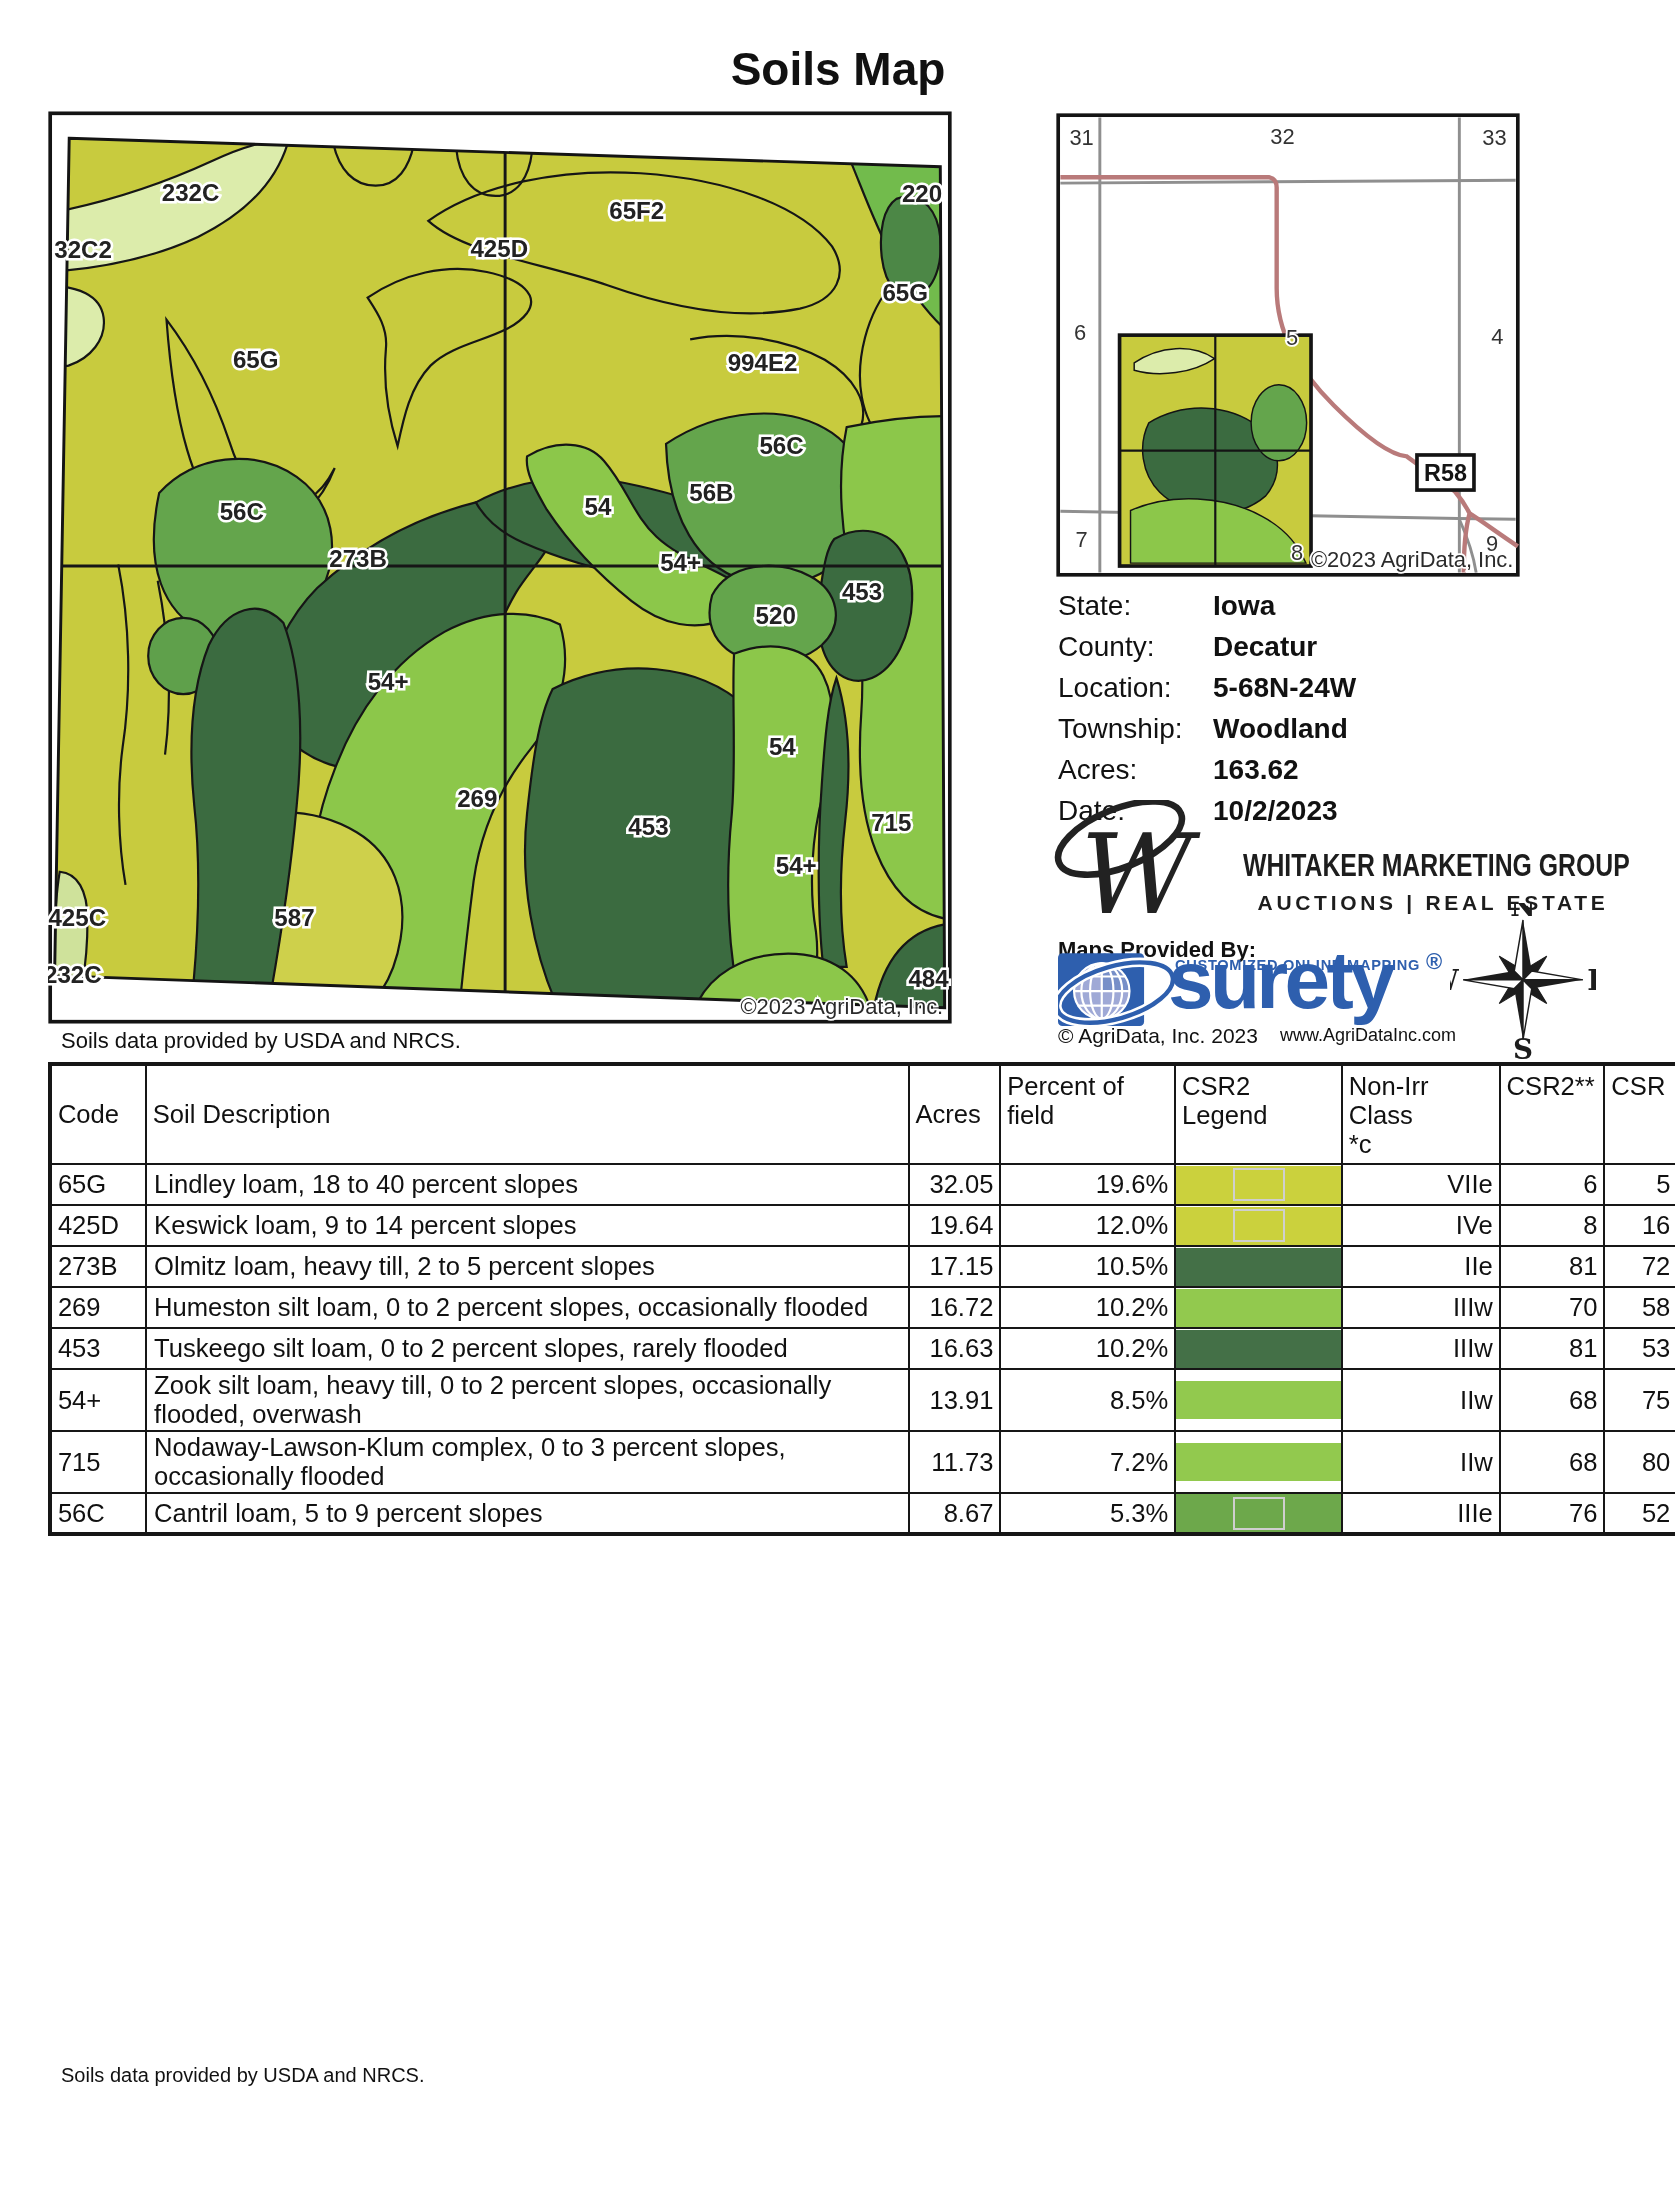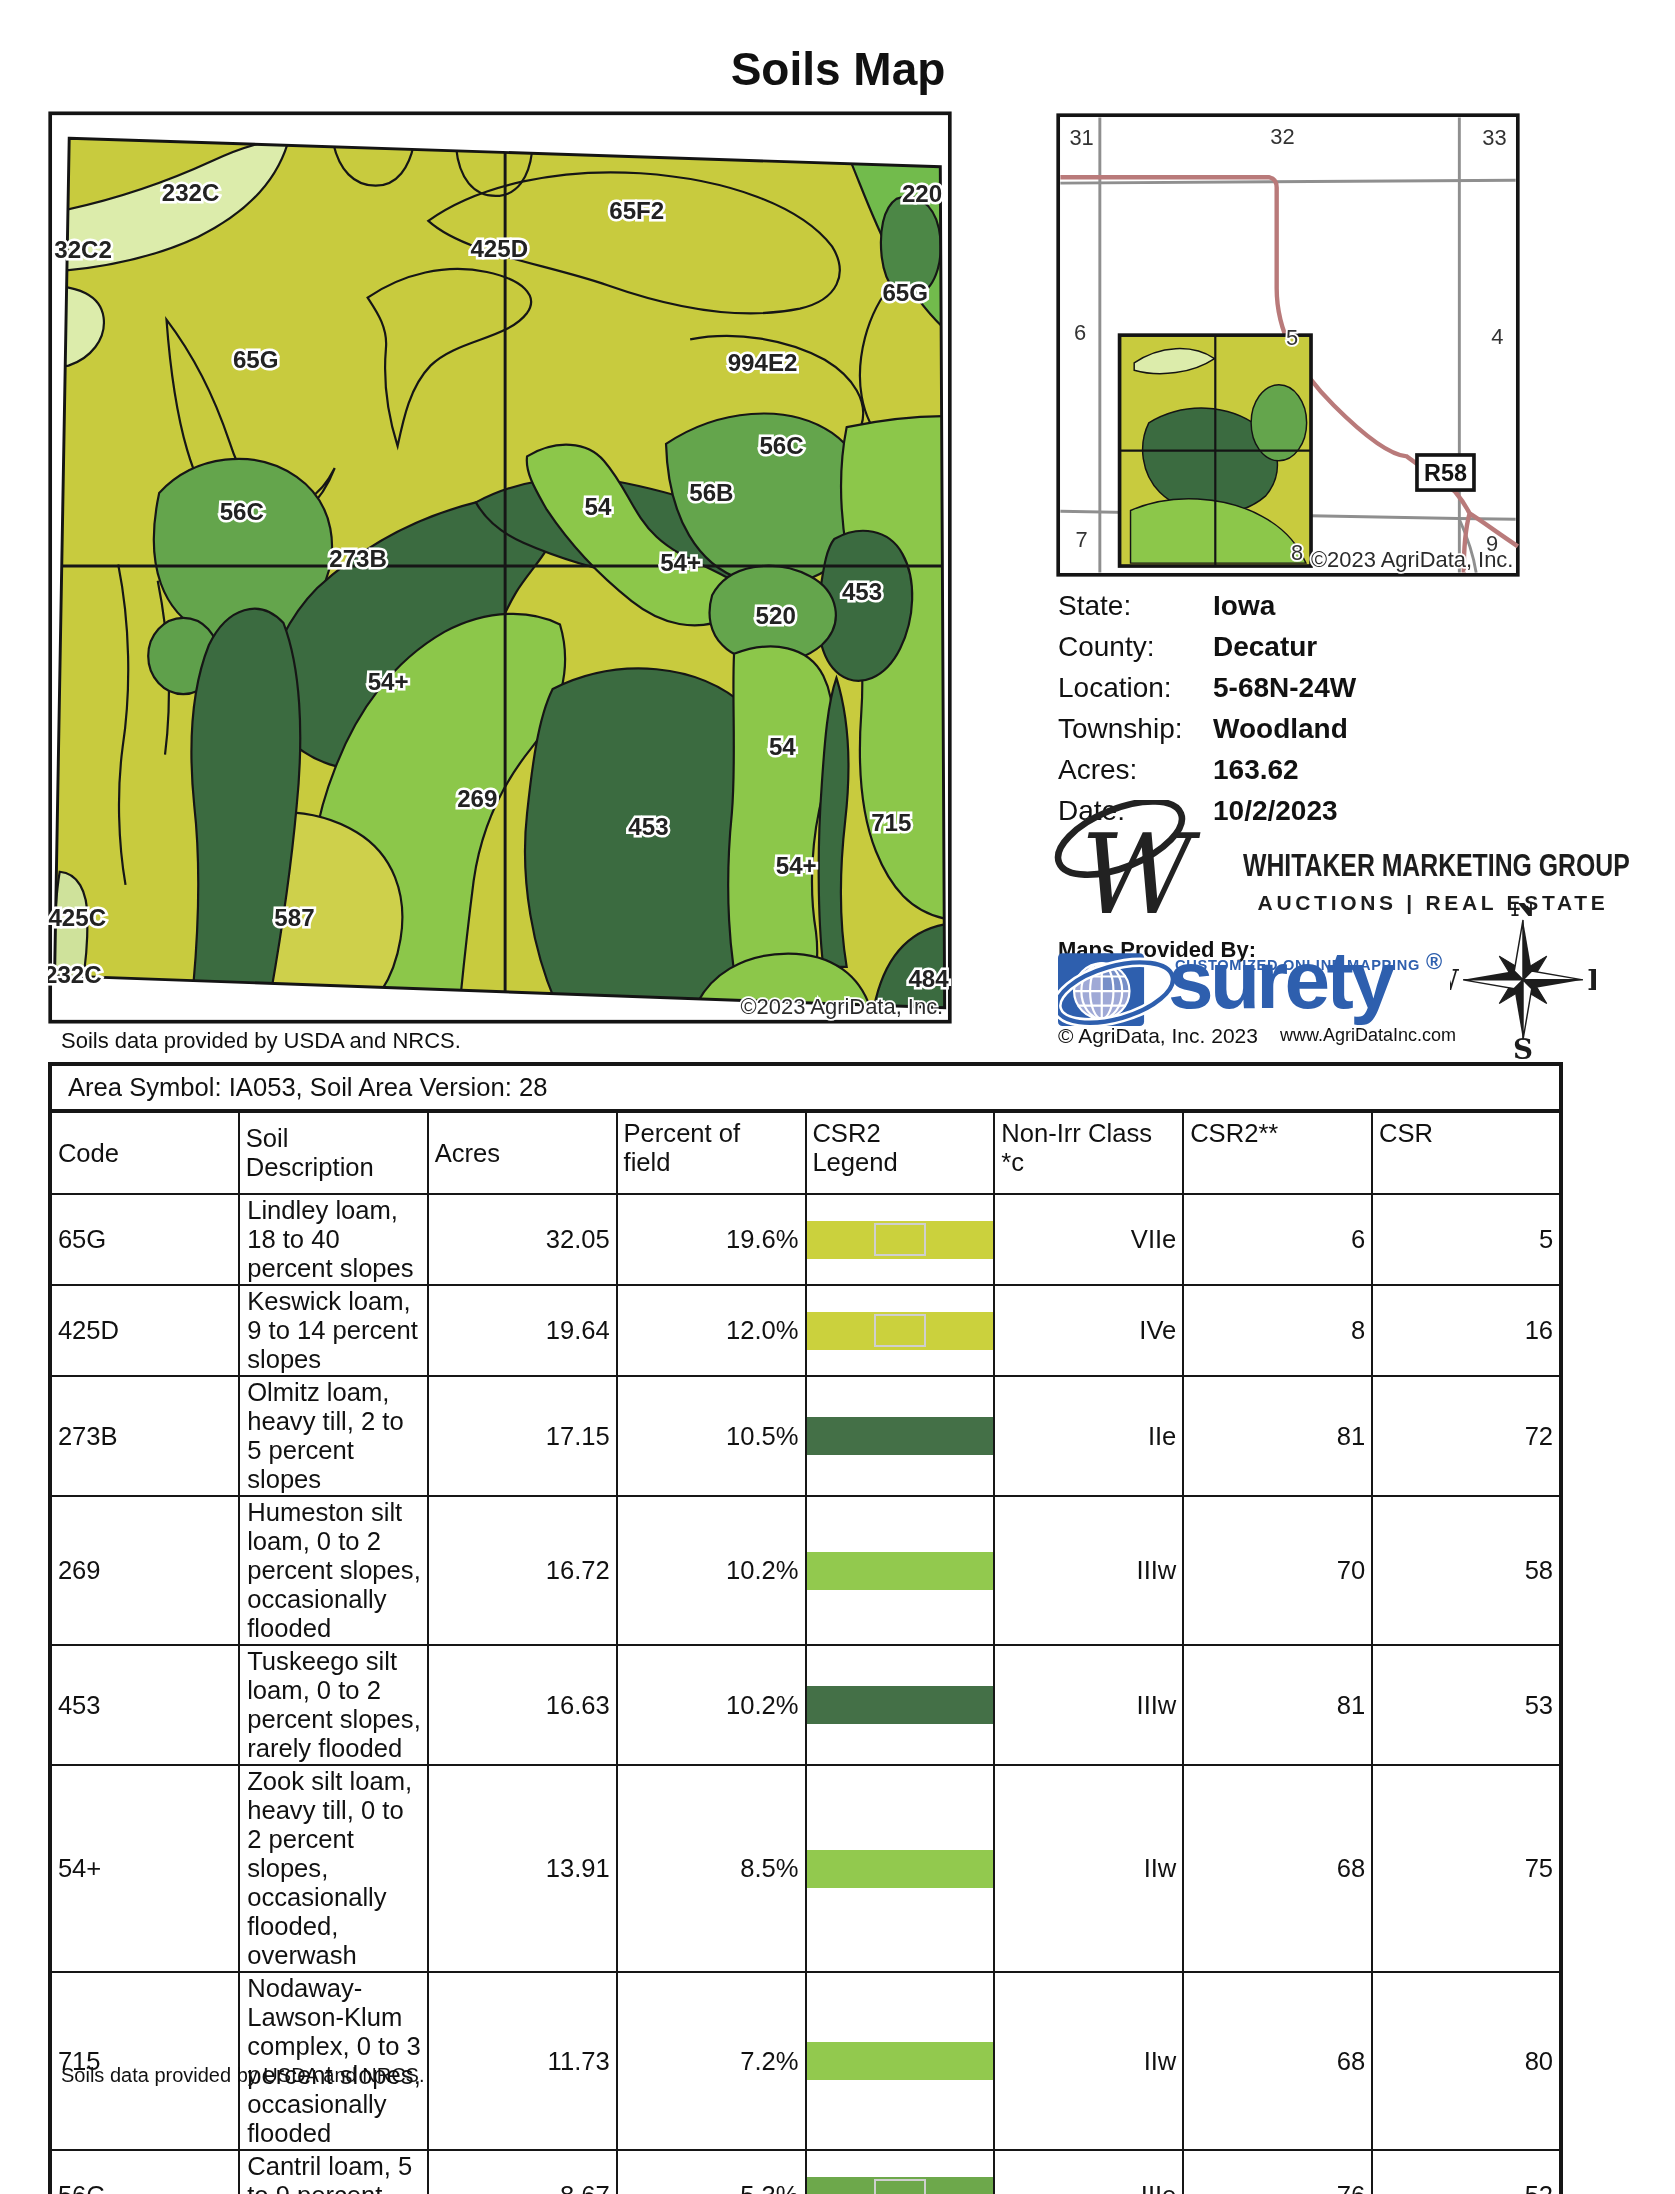--- a/index.html
+++ b/index.html
@@ -248,23 +248,20 @@
       <text x="0" y="-88" text-anchor="middle">N</text>
       <text x="88" y="14" text-anchor="start">E</text>
       <text x="0" y="108" text-anchor="middle">S</text>
       <text x="-88" y="14" text-anchor="end">W</text>
     </g>
   </svg>
 </div>
 
 <table id="soil-table" class="abs">
   <thead>
-    <tr class="area-row">
-      <td colspan="8">Area Symbol: IA053, Soil Area Version: 28</td>
-    </tr>
     <tr id="header-row">
         <th style="width: 81px;">Code</th>
         <th style="width: 749px;">Soil Description</th>
         <th style="width: 78px;">Acres</th>
         <th class="vtop" style="width: 161px;">Percent of
 field</th>
         <th class="vtop" style="width: 153px;">CSR2
 Legend</th>
         <th class="vtop" style="width: 144px;">Non-Irr Class
 *c</th>

